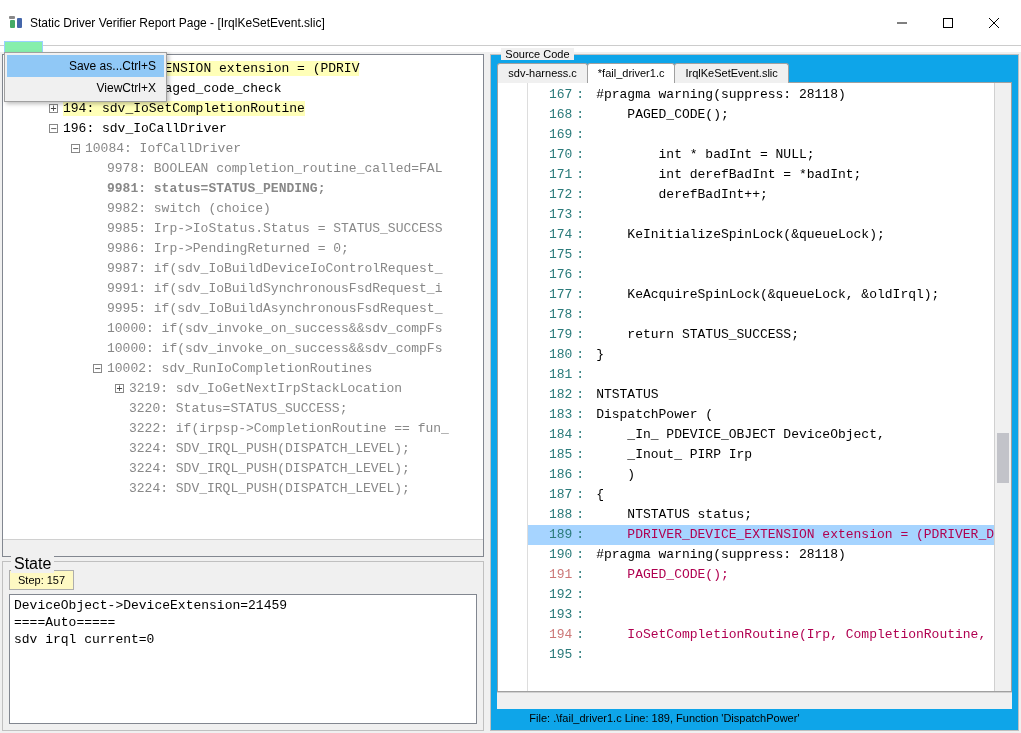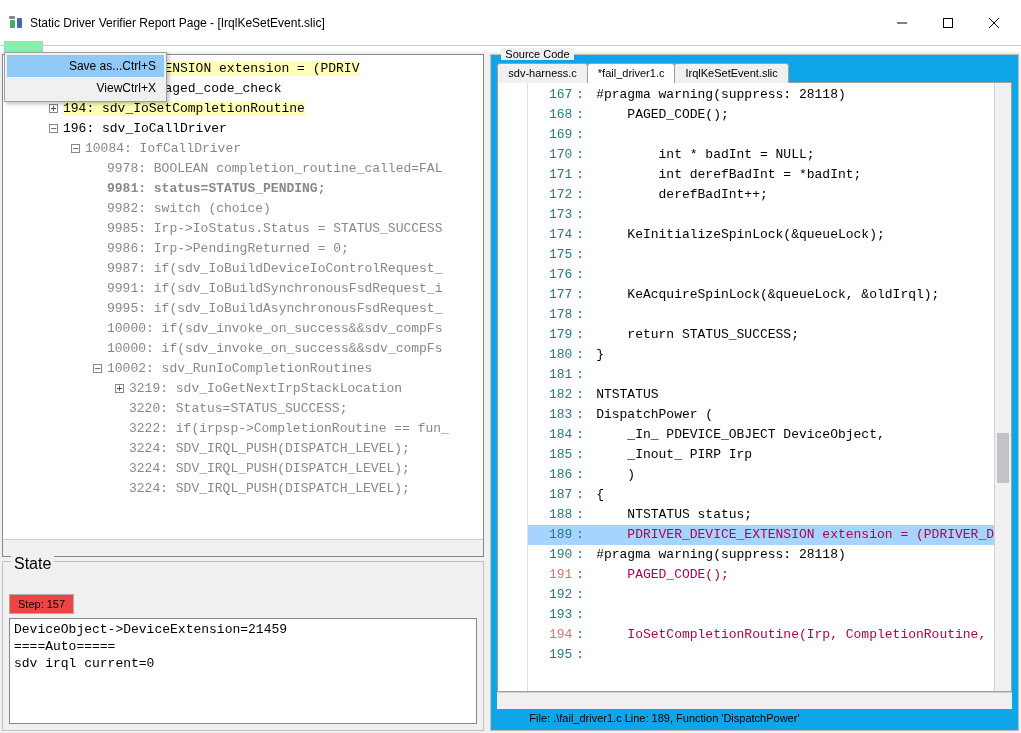--- a/index.html
+++ b/index.html
@@ -133,24 +133,23 @@
   top: -7px; left: 8px;
   background: #f0f0f0;
   padding: 0 3px;
   font-size: 16px;
 }
 .state-inner { padding: 8px 6px 6px 6px; display: flex; flex-direction: column; gap: 4px; height: 100%; }
 .step-btn {
   display: inline-block;
   padding: 3px 8px;
   border: 1px solid #adadad;
-  background: #ef4444;
+  background: #fef9c3;
   font-size: 11px;
   width: fit-content;
-  margin-top: 24px;
 }
 .state-text {
   flex: 1;
   background: #fff;
   border: 1px solid #828790;
   font-family: "Courier New", monospace;
   font-size: 13px;
   padding: 2px 4px;
   line-height: 17px;
   white-space: pre;

